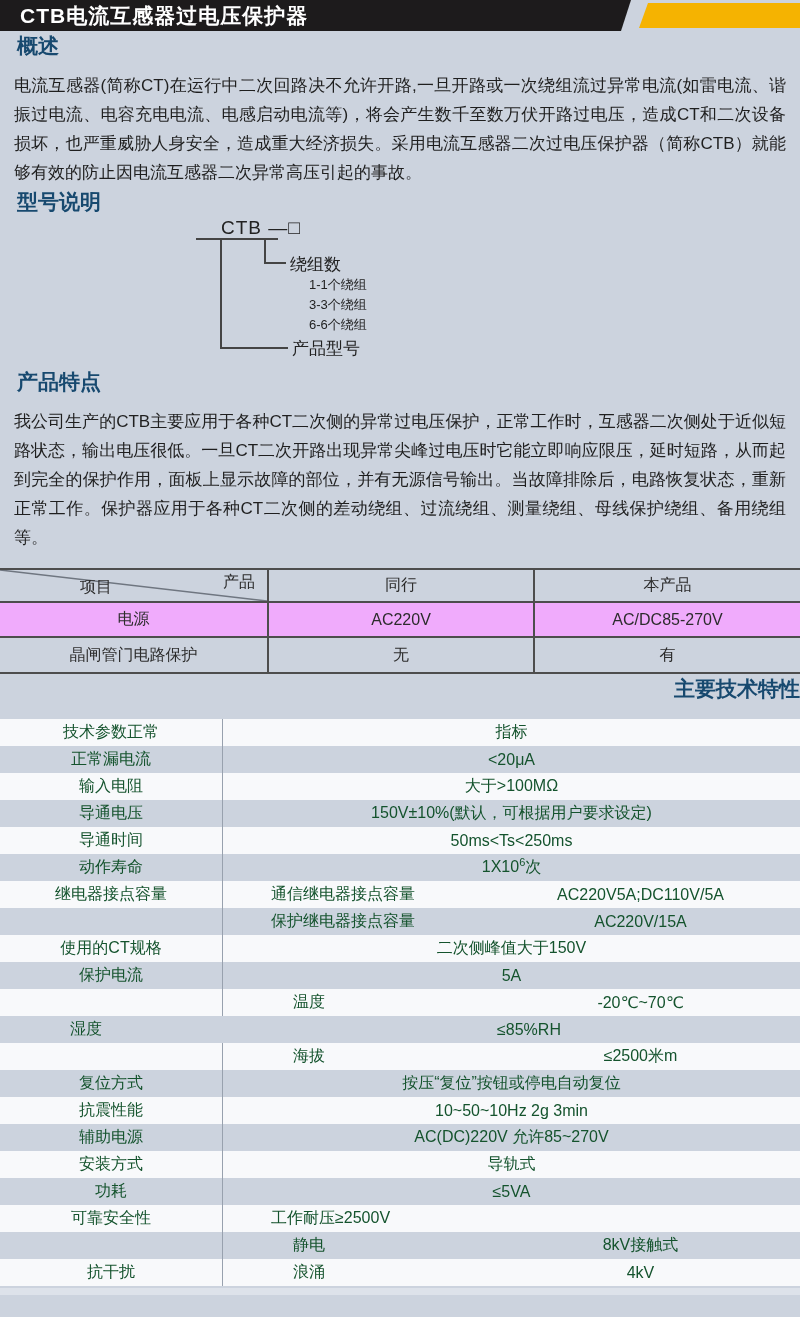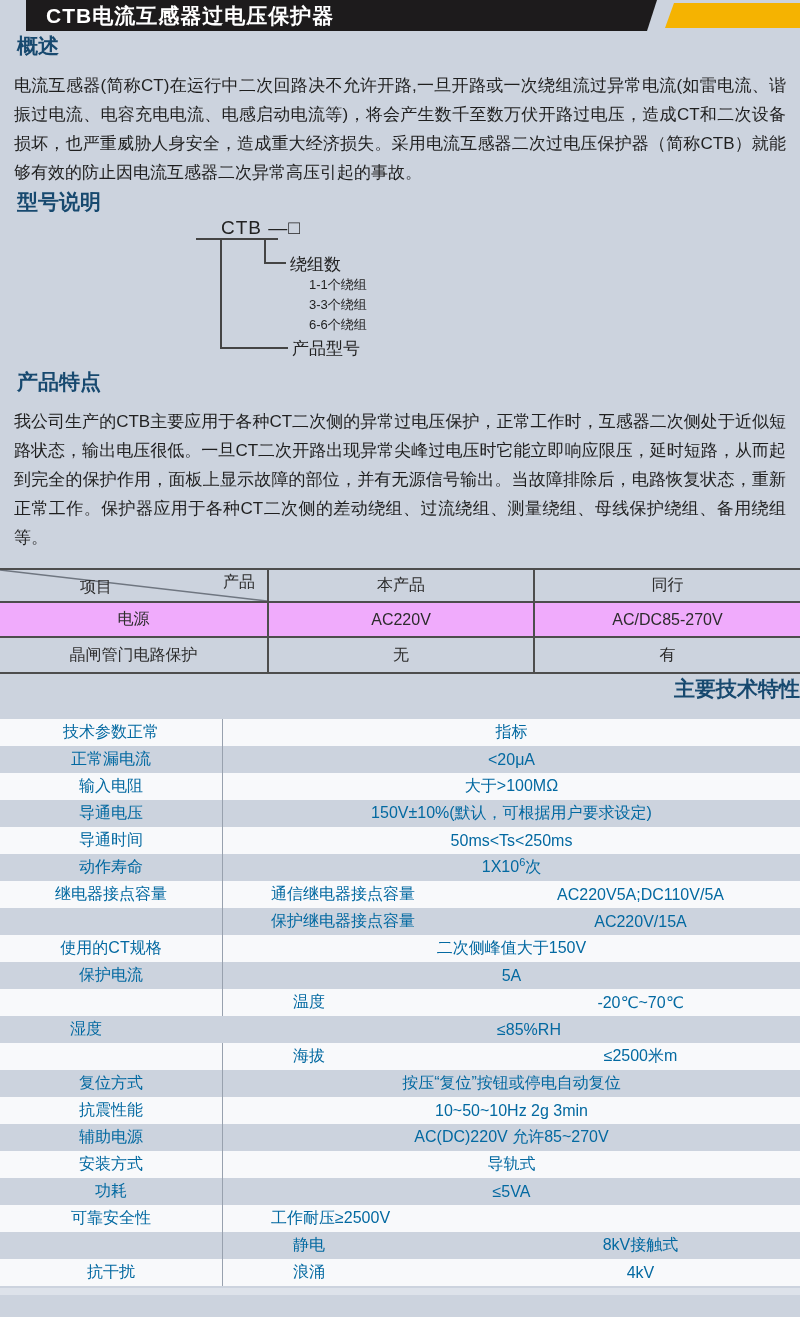--- a/index.html
+++ b/index.html
@@ -4,21 +4,21 @@
 <style>
   html,body{margin:0;padding:0;}
   body{
     width:800px;height:1317px;overflow:hidden;
     background:#ccd3de;
     font-family:"Liberation Sans","DejaVu Sans",sans-serif;
     color:#222;
     position:relative;
   }
   
-  .topbar-wrap{position:relative;height:31px;margin-left:26px;}
+  .topbar-wrap{position:relative;height:31px;}
   .topbar{
     position:absolute;left:0;top:0;width:631px;height:31px;
     background:#1d1b1c;
     clip-path:polygon(0 0,100% 0,calc(100% - 10px) 100%,0 100%);
   }
   .topbar .ttl{
     position:absolute;left:20px;top:0;line-height:31px;
     color:#ffffff;font-size:21px;font-weight:bold;letter-spacing:1px;
     white-space:nowrap;
   }
@@ -66,21 +66,21 @@
     border-bottom:2px solid #4d4d4d;
   }
   .cmp .c.last-row{border-bottom:none;}
   .cmp .c.vline{border-left:2px solid #4d4d4d;}
   .cmp .white{background:#f0abfc;}
   .cmp .corner{position:relative;display:block;}
   .cmp .corner svg{position:absolute;left:0;top:0;width:100%;height:100%;}
   .cmp .corner .lab-top{position:absolute;right:12px;top:2px;}
   .cmp .corner .lab-bottom{position:absolute;left:80px;bottom:3px;}
   
-  .tech{margin-top:15px;width:800px;font-size:16px;color:#0369a1;}
+  .tech{margin-top:15px;width:800px;font-size:16px;color:#14532d;}
   .tech .row{display:flex;height:27px;align-items:center;}
   .tech .row.white{background:#f8f9fb;}
   .tech .lab{
     width:222px;flex:0 0 222px;text-align:center;
     border-right:1px solid #98a1ae;align-self:stretch;
     display:flex;align-items:center;justify-content:center;
   }
   .tech .sub{width:258px;flex:0 0 258px;box-sizing:border-box;padding-left:48px;}
   .tech .sub.deep{padding-left:70px;}
   .tech .val{flex:1;text-align:center;}
@@ -122,22 +122,22 @@
 <p class="body-text">我公司生产的CTB主要应用于各种CT二次侧的异常过电压保护，正常工作时，互感器二次侧处于近似短路状态，输出电压很低。一旦CT二次开路出现异常尖峰过电压时它能立即响应限压，延时短路，从而起到完全的保护作用，面板上显示故障的部位，并有无源信号输出。当故障排除后，电路恢复状态，重新正常工作。保护器应用于各种CT二次侧的差动绕组、过流绕组、测量绕组、母线保护绕组、备用绕组等。</p>
 
 <div class="cmp">
   <div class="c corner">
     <svg>
         <line x1="0" y1="0" x2="100%" y2="100%" stroke="#6f7680" stroke-width="1.5"></line>
       </svg>
     <span class="lab-top">产品</span>
     <span class="lab-bottom">项目</span>
   </div>
+  <div class="c vline">同行</div>
   <div class="c vline">本产品</div>
-  <div class="c vline">同行</div>
 
   <div class="c white">电源</div>
   <div class="c vline white">AC220V</div>
   <div class="c vline white">AC/DC85-270V</div>
 
   <div class="c last-row">晶闸管门电路保护</div>
   <div class="c vline last-row">无</div>
   <div class="c vline last-row">有</div>
 </div>
 

